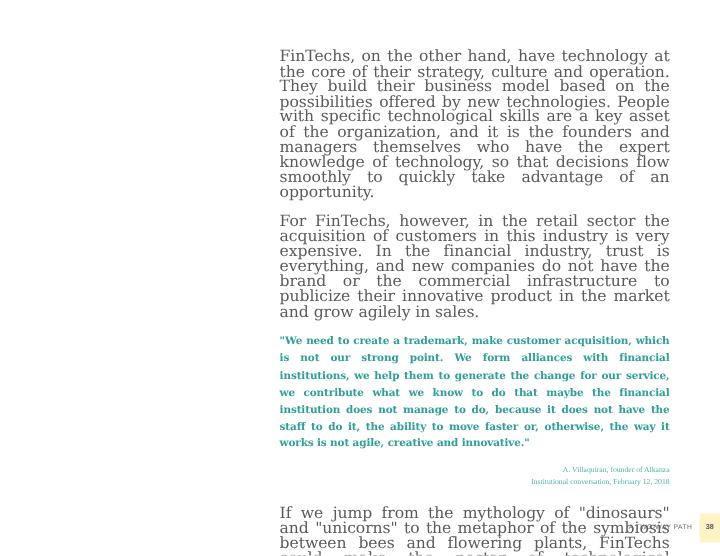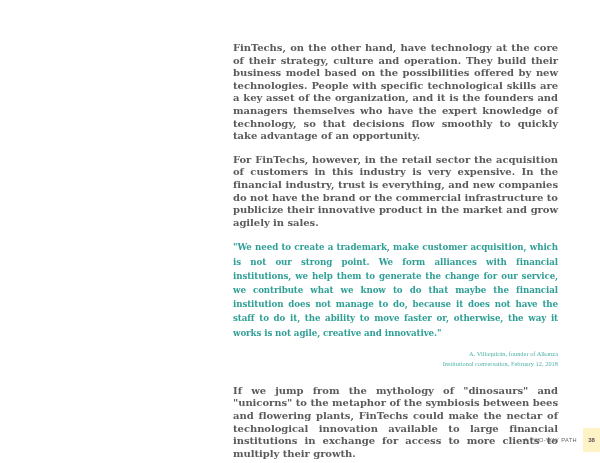--- a/index.html
+++ b/index.html
@@ -3,22 +3,22 @@
   <meta charset="utf-8">
   <style>
     html, body { margin: 0; padding: 0; }
     body {
       width: 600px; height: 463px; background: #ffffff;
       position: relative; overflow: hidden;
       font-family: "DejaVu Serif", "Liberation Serif", serif;
     }
     .page { position: absolute; left: 233px; top: 42px; width: 325px; }
     .para {
-      font-size: 10px; line-height: 12.6px; color: #5a5a5a;
-      text-align: justify; margin: 0 0 11px 0; letter-spacing: -0.05px; font-weight: bold;
+      font-size: 13px; line-height: 12.6px; color: #5a5a5a;
+      text-align: justify; margin: 0 0 11px 0; letter-spacing: -0.05px;
     }
     .quote {
       font-size: 8.7px; line-height: 14.2px; color: #2f9f96;
       font-weight: bold; text-align: justify; margin: 6px 0 9px 0;
       letter-spacing: -0.1px;
     }
     .attribution {
       text-align: right; font-size: 6.4px; line-height: 10.5px;
       color: #4fb3a9; margin: 0 0 15px 0;
       font-family: "Liberation Serif", serif;

